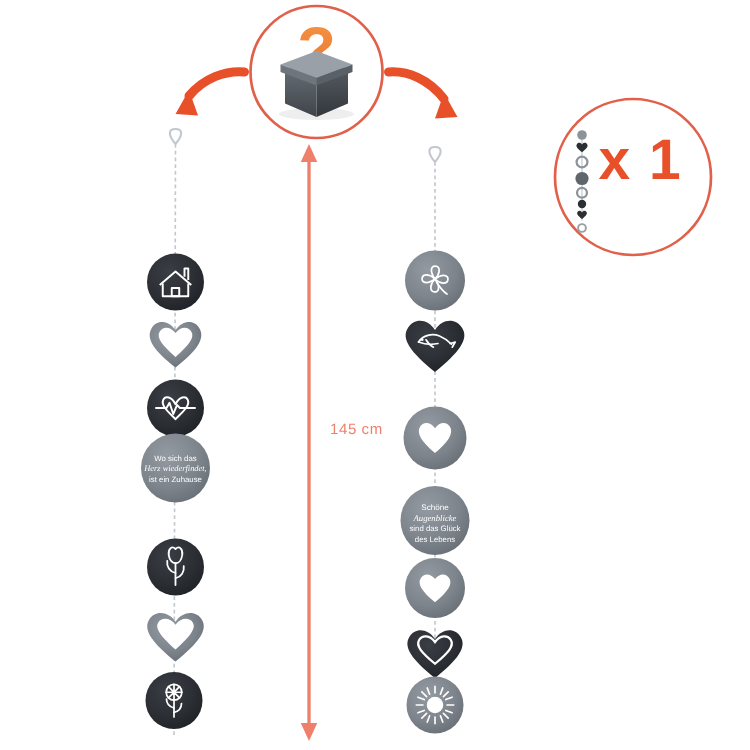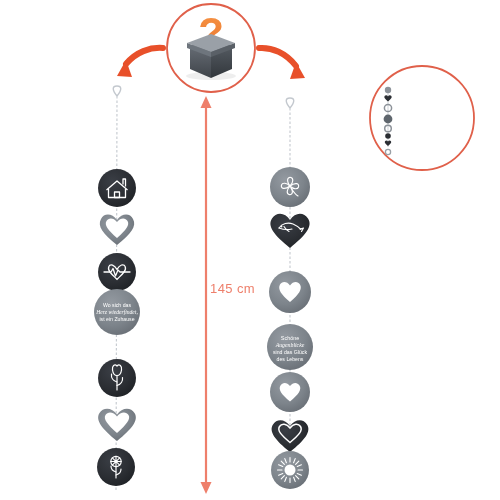--- a/index.html
+++ b/index.html
@@ -21,23 +21,23 @@
   }
   .svg-layer {
     position: absolute;
     left: 0;
     top: 0;
     width: 500px;
     height: 500px;
   }
   .dim-label {
     position: absolute;
-    left: 210px;
+    left: 220px;
     top: 281px;
-    font-size: 13px;
+    font-size: 10px;
     letter-spacing: 0.4px;
     color: #EE7F6B;
     font-family: "Liberation Sans", sans-serif;
     white-space: nowrap;
   }
   .x-count {
     position: absolute;
     left: 399px;
     top: 88px;
     font-size: 38px;
@@ -271,14 +271,15 @@
       <g>
         <path d="M36 20 L60 29 L36 38 L12 29 Z" fill="#9aa0a7"></path>
         <path d="M12 29 L36 38 L36 43 L12 34 Z" fill="#6e757d"></path>
         <path d="M60 29 L36 38 L36 43 L60 34 Z" fill="#5a6067"></path>
       </g>
     </svg>
   </div>
 
   <div class="dim-label">145 cm</div>
 
+  <div class="x-count">x 1</div>
 
 </div>
 
 </body></html>

